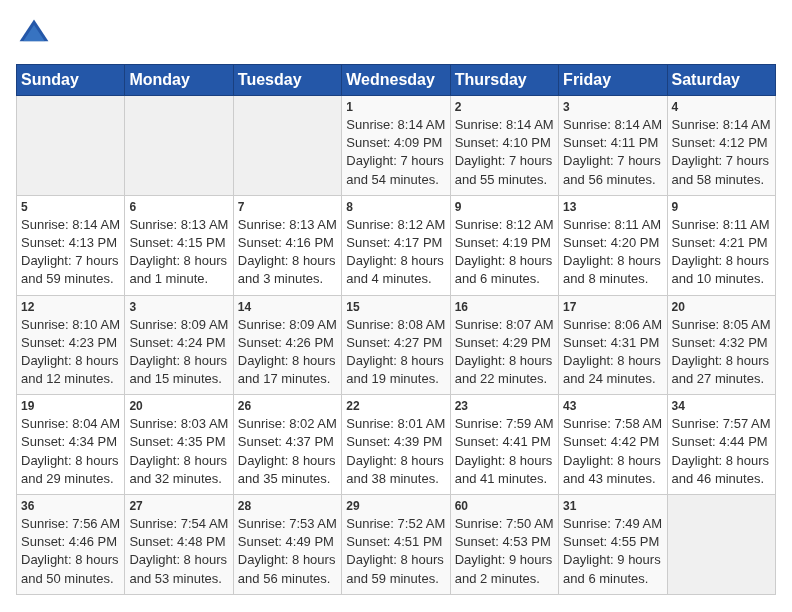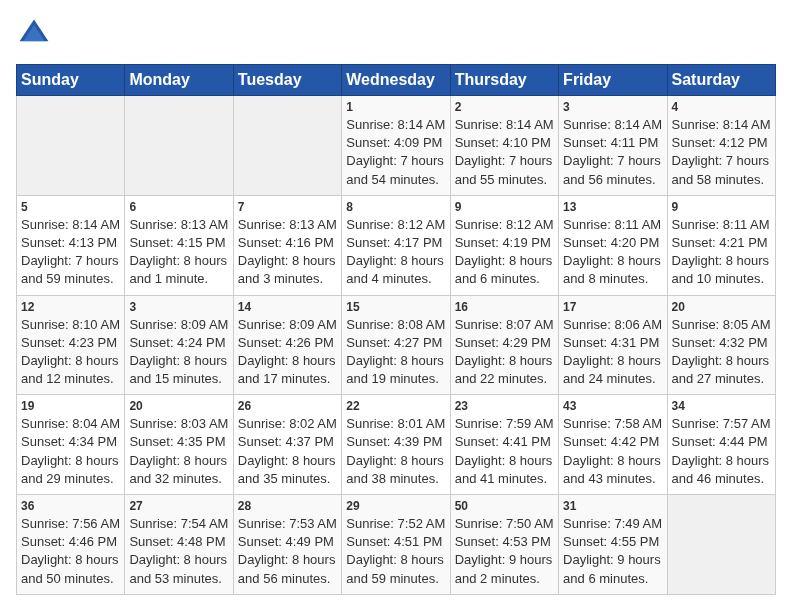--- a/index.html
+++ b/index.html
@@ -239,21 +239,21 @@
         </td>
         <td>
           <span class="day-num">28</span>
           <div class="cell-content">Sunrise: 7:53 AM<br>Sunset: 4:49 PM<br>Daylight: 8 hours and 56 minutes.</div>
         </td>
         <td>
           <span class="day-num">29</span>
           <div class="cell-content">Sunrise: 7:52 AM<br>Sunset: 4:51 PM<br>Daylight: 8 hours and 59 minutes.</div>
         </td>
         <td>
-          <span class="day-num">50</span>
+          <span class="day-num">60</span>
           <div class="cell-content">Sunrise: 7:50 AM<br>Sunset: 4:53 PM<br>Daylight: 9 hours and 2 minutes.</div>
         </td>
         <td>
           <span class="day-num">31</span>
           <div class="cell-content">Sunrise: 7:49 AM<br>Sunset: 4:55 PM<br>Daylight: 9 hours and 6 minutes.</div>
         </td>
         <td class="empty-cell"></td>
       </tr>
     </tbody>
 </table>

